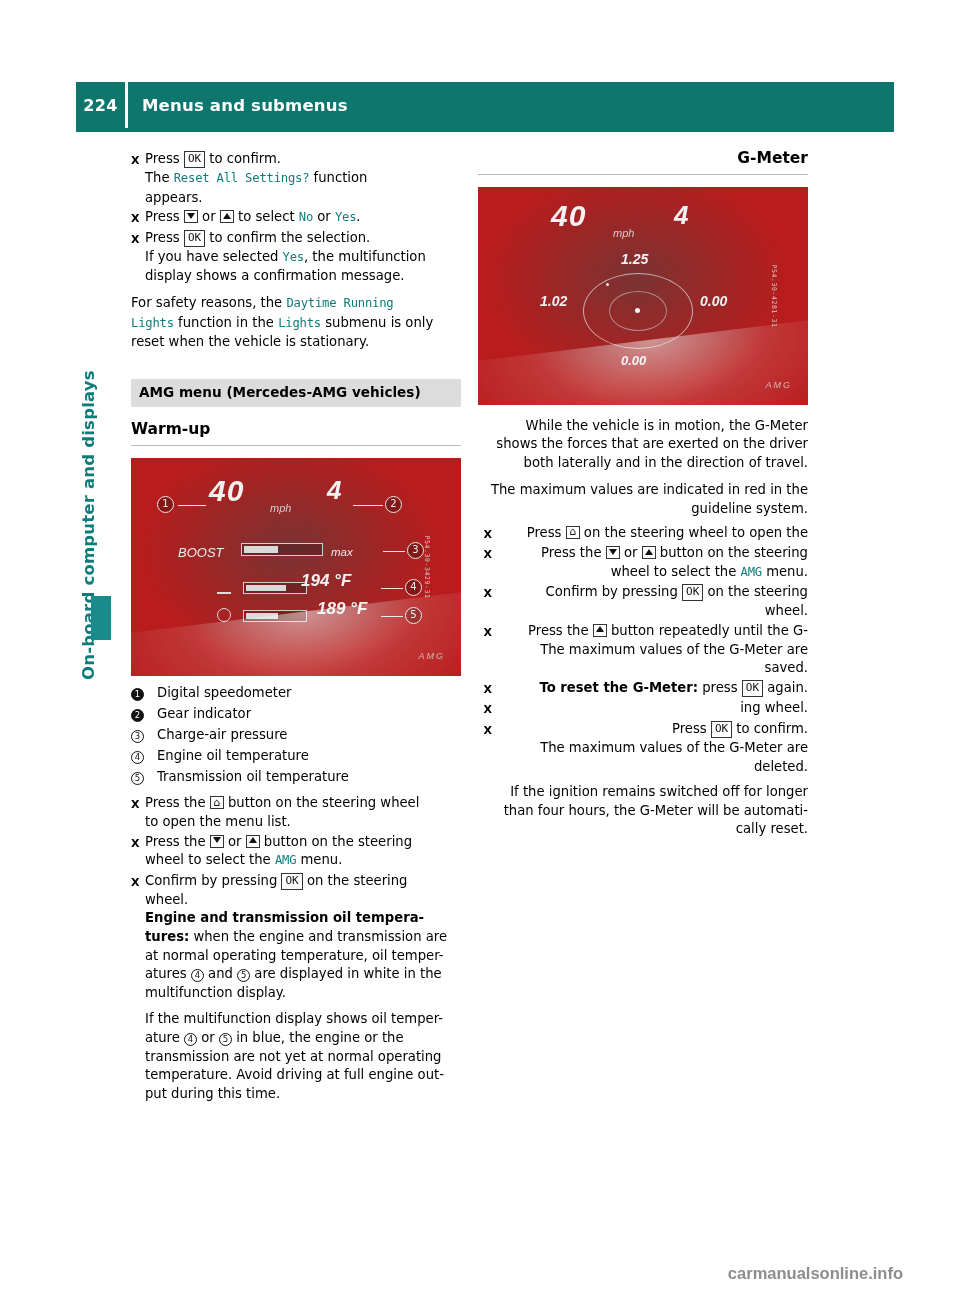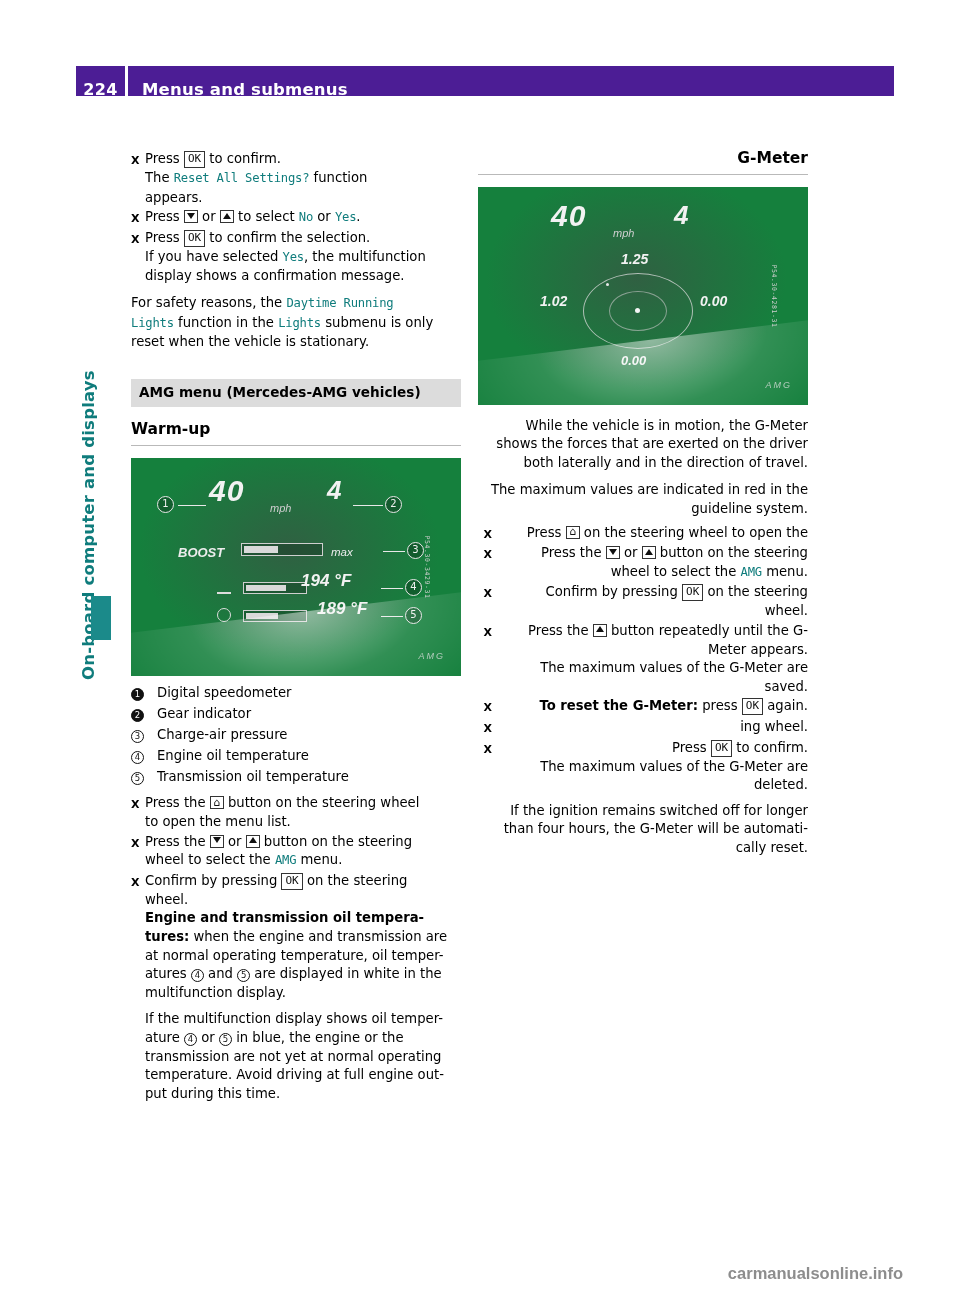--- a/index.html
+++ b/index.html
@@ -7,22 +7,22 @@
   body {
     width: 960px; height: 1302px;
     background: #ffffff;
     font-family: "DejaVu Sans", sans-serif;
     color: #000;
     position: relative;
     overflow: hidden;
   }
   
   .header {
-    position: absolute; left: 76px; top: 66px; width: 818px; height: 30px;
-    background: #4c1d95;
+    position: absolute; left: 76px; top: 82px; width: 818px; height: 50px;
+    background: #0f766e;
   }
   .header .pagenum {
     position: absolute; left: 0; top: 0; width: 49px; height: 46px;
     color: #fff; font-weight: bold; font-size: 16px;
     display: flex; align-items: center; justify-content: center;
     letter-spacing: .3px;
   }
   .header .divider {
     position: absolute; left: 49px; top: 0; width: 3px; height: 46px;
     background: #fff;
@@ -146,21 +146,21 @@
 
   
   .legend { margin-top: 8px; }
   .legend-row { display: flex; margin-bottom: 3.5px; }
   .legend-key { flex: 0 0 26px; }
   .legend-txt { flex: 1 1 auto; }
 
   
   .disp {
     position: relative;
-    background: #15803d;
+    background: #b91c1c;
     overflow: hidden;
   }
   .disp .shine {
     position: absolute; left: -10%; bottom: -28%; width: 130%; height: 58%;
     background: radial-gradient(ellipse at 50% 0%, rgba(255,255,255,.50) 0%, rgba(255,255,255,.12) 38%, rgba(255,255,255,0) 70%);
     transform: rotate(-7deg);
   }
   .disp .vig {
     position: absolute; inset:0;
     background: radial-gradient(ellipse at 48% 42%, rgba(70,70,70,.55) 0%, rgba(0,0,0,0) 62%);
@@ -269,21 +269,21 @@
 
     <div class="wm-callout" style="left:26px; top:38px;">1</div>
     <div class="wm-line" style="left:47px; top:47px; width:28px;"></div>
 
     <span class="num-txt" style="position:absolute; left:78px; top:24px; font-size:30px; letter-spacing:1px;">40</span>
     <span style="position:absolute; left:139px; top:42px; color:#cfcfcf; font-size:11px; font-style:italic; font-family:'Liberation Sans',sans-serif;">mph</span>
     <span class="num-txt" style="position:absolute; left:196px; top:24px; font-size:26px;">4</span>
     <div class="wm-line" style="left:222px; top:47px; width:30px;"></div>
     <div class="wm-callout" style="left:254px; top:38px;">2</div>
 
-    <span style="position:absolute; left:47px; top:86px; color:#ededed; font-size:13px; font-style:italic; font-weight:bold; font-family:'Liberation Sans',sans-serif;text-align:right;">BOOST</span>
+    <span style="position:absolute; left:47px; top:86px; color:#ededed; font-size:13px; font-style:italic; font-weight:normal; font-family:'Liberation Sans',sans-serif;text-align:right;">BOOST</span>
     <div class="bar-out" style="left:110px; top:85px; width:82px; height:13px;">
       <div class="bar-fill" style="left:2px; top:2px; width:34px; height:7px;"></div>
     </div>
     <span style="position:absolute; left:200px; top:86px; color:#ededed; font-size:11.5px; font-style:italic; font-family:'Liberation Sans',sans-serif;">max</span>
     <div class="wm-line" style="left:252px; top:93px; width:22px;"></div>
     <div class="wm-callout" style="left:276px; top:84px;">3</div>
 
     <div style="position:absolute; left:86px; top:120px; width:14px; height:16px; border-bottom:2px solid #ddd;"></div>
     <div class="bar-out" style="left:112px; top:124px; width:64px; height:12px;">
       <div class="bar-fill" style="left:2px; top:2px; width:40px; height:6px;"></div>
@@ -426,21 +426,20 @@
     <div class="itxt">
       <p><span>Confirm by pressing </span><span class="key">OK</span><span> on the steering</span></p>
       <p>wheel.</p>
     </div>
   </div>
 
   <div class="item">
     <div class="bullet">X</div>
     <div class="itxt">
       <p><span>Press the </span><span class="glyph up"></span><span> button repeatedly until the G-</span></p>
-      <p>Meter appears.</p>
       <p>The maximum values of the G-Meter are</p>
       <p>saved.</p>
     </div>
   </div>
 
   <div class="item">
     <div class="bullet">X</div>
     <div class="itxt">
       <p><b class="strong">To reset the G-Meter:</b><span> press </span><span class="key">OK</span><span> again.</span></p>
     </div>

